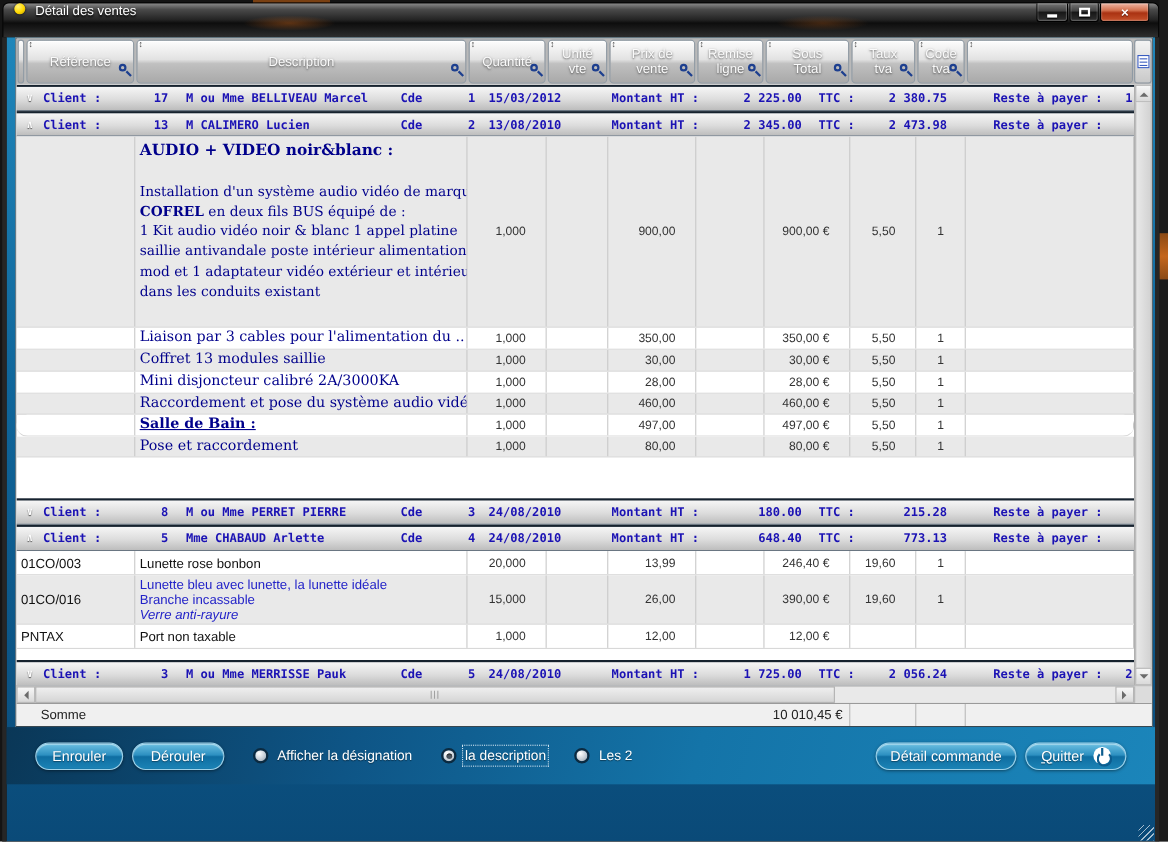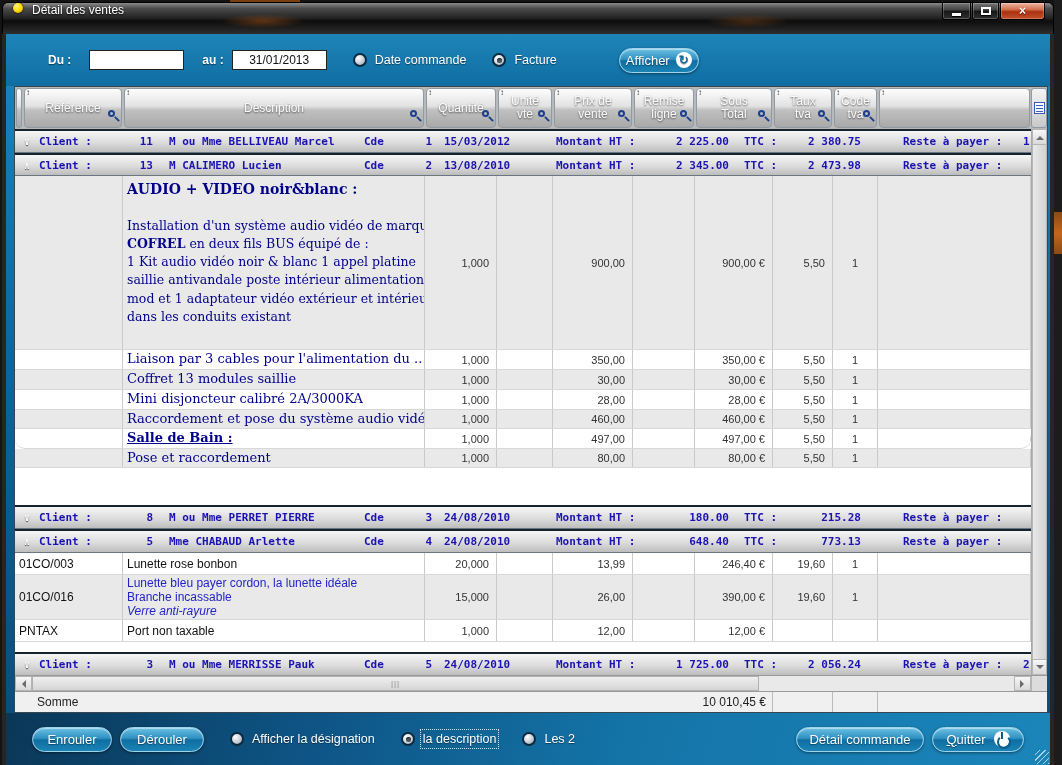--- a/index.html
+++ b/index.html
@@ -82,21 +82,21 @@
   .c-lbl{width:60px}.c-num{width:54px;text-align:right}.c-name{margin-left:16px;width:195px}
   .c-cde{width:36px}.c-cnum{width:32px;text-align:right}.c-date{margin-left:12px;width:82px}
   .c-htl{margin-left:30px;width:92px}.c-ht{width:81px;text-align:right}
   .c-ttcl{margin-left:15px;width:44px}.c-ttc{width:73px;text-align:right}
   .c-rl{margin-left:42px;width:112px}.c-rv{margin-left:8px}
 
   
   .item{display:grid;grid-template-columns:108px 302px 72px 56px 80px 62px 78px 60px 45px 1fr;border-bottom:1px solid #d8d8d8;overflow:hidden}
   .item.w{background:#fff}.item.g{background:#e9e9e9}
   .cell{border-right:1px solid #c9c9c9;display:flex;align-items:center;overflow:hidden;font-size:11px;color:#333}
-  .cell.num{justify-content:flex-end;padding-right:7px}
+  .cell.num{justify-content:flex-end;padding-right:18px}
   .cell.ctr{justify-content:center}
   .cell.ref{padding-left:4px;font-size:12px;color:#111}
   .cdesc{display:flex;flex-direction:column;justify-content:center;padding:1px 4px;border-right:1px solid #c9c9c9;overflow:hidden}
   .cdesc.top{justify-content:flex-start;padding-top:4px}
   .d-serif .dline{font-family:"DejaVu Serif","Liberation Serif",serif;color:#00008b;font-size:13px;line-height:18.3px;white-space:nowrap}
   .d-serif.big .dline{font-size:12.5px}
   .d-serif.big .dline:first-child{font-size:14px}
   .d-sans .dline{font-size:12px;color:#111;line-height:14px;white-space:nowrap}
   .d-sansblue .dline{font-size:12px;color:#2323c8;line-height:14px;white-space:nowrap}
   .filler{background:#fff}
@@ -155,40 +155,20 @@
           <span class="glyph-max"></span>
         </div>
       <div class="wbtn close">
           <span>×</span>
         </div>
     </div>
   </div>
 
   <div class="win-body">
 
-    <div class="filterbar">
-      <span class="flabel">Du :</span>
-      <input class="date-input ml18" value="" style="">
-      <span class="flabel ml18">au :</span>
-      <input class="date-input ml8" value="31/01/2013" style="">
-      <div id="filter-radios" style="display:flex">
-          <div class="radio-item">
-            <span class="rbtn"></span>
-            <span class="rlabel">Date commande</span>
-          </div>
-          <div class="radio-item">
-            <span class="rbtn sel"></span>
-            <span class="rlabel">Facture</span>
-          </div>
-        </div>
-      <div class="pill afficher">
-        <span>Afficher</span>
-        <span class="refresh">↻</span>
-      </div>
-    </div>
 
     <div class="gridwrap">
       <div class="g-top">
         <div class="ghead" id="ghead">
             <div class="hbtn gutter">
               <span class="hlabel"></span>
             </div>
             <div class="hbtn">
               <span class="sort">↕</span>
               <span class="hlabel">Référence</span>
@@ -248,21 +228,21 @@
         <div class="corner-btn">
           <span class="export"></span>
         </div>
       </div>
 
       <div class="g-mid">
         <div id="gbody">
             <div class="crow" style="height: 24px;">
               <span class="chev">∨</span>
               <span class="c-lbl">Client :</span>
-              <span class="c-num">11</span>
+              <span class="c-num">17</span>
               <span class="c-name">M ou Mme BELLIVEAU Marcel</span>
               <span class="c-cde">Cde</span>
               <span class="c-cnum">1</span>
               <span class="c-date">15/03/2012</span>
               <span class="c-htl">Montant HT :</span>
               <span class="c-ht">2 225.00</span>
               <span class="c-ttcl">TTC :</span>
               <span class="c-ttc">2 380.75</span>
               <span class="c-rl">Reste à payer :</span>
               <span class="c-rv">1</span>
@@ -428,21 +408,21 @@
               <div class="cell num">13,99</div>
               <div class="cell"></div>
               <div class="cell num">246,40 €</div>
               <div class="cell num">19,60</div>
               <div class="cell ctr">1</div>
               <div class="cell"></div>
             </div>
             <div class="item g" style="height: 45px;">
               <div class="cell ref">01CO/016</div>
               <div class="cdesc d-sansblue">
-                <div class="dline"><span>Lunette bleu payer cordon, la lunette idéale</span></div>
+                <div class="dline"><span>Lunette bleu avec lunette, la lunette idéale</span></div>
                 <div class="dline"><span>Branche incassable</span></div>
                 <div class="dline"><span style="font-style: italic;">Verre anti-rayure</span></div>
               </div>
               <div class="cell num">15,000</div>
               <div class="cell"></div>
               <div class="cell num">26,00</div>
               <div class="cell"></div>
               <div class="cell num">390,00 €</div>
               <div class="cell num">19,60</div>
               <div class="cell ctr">1</div>

